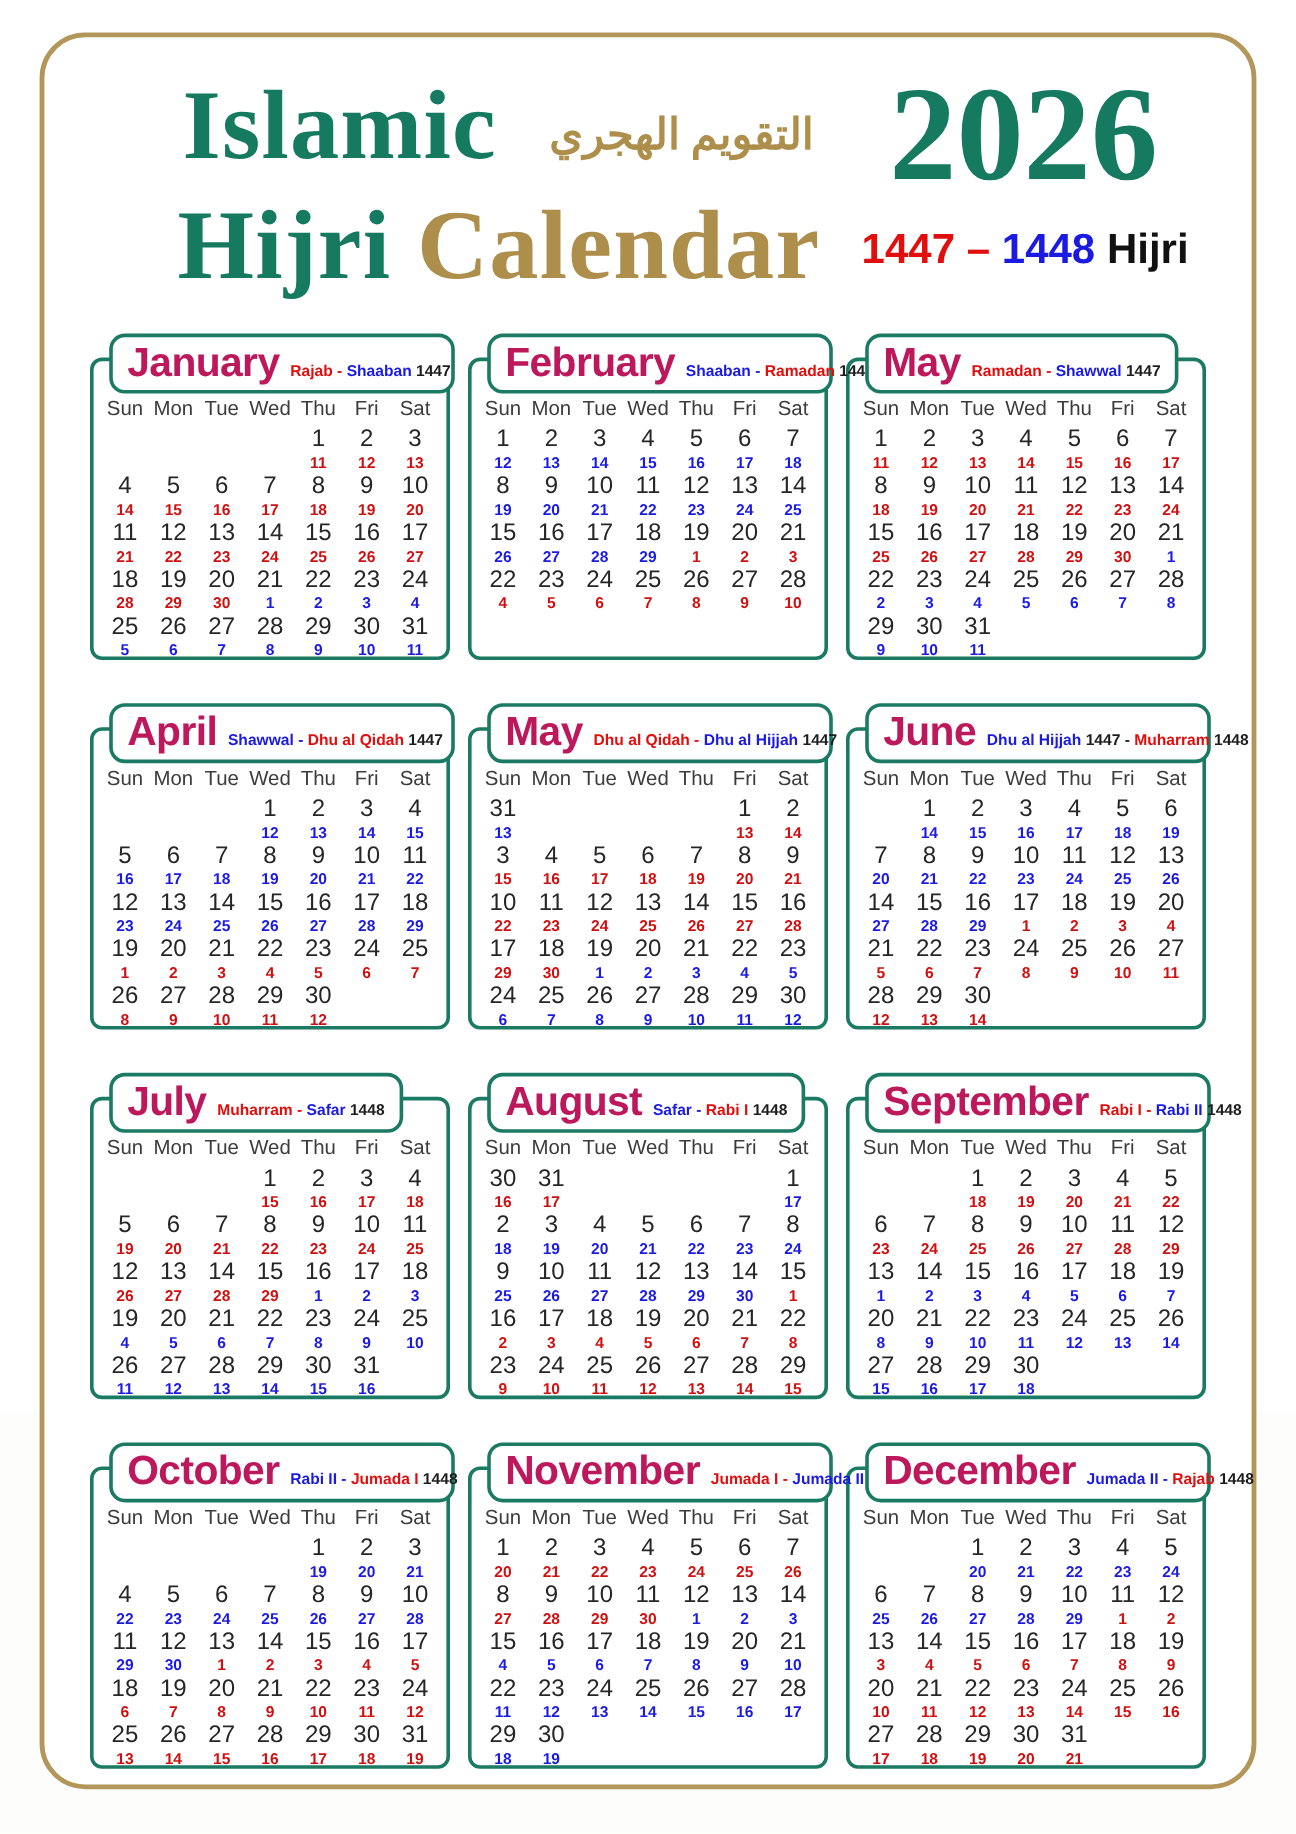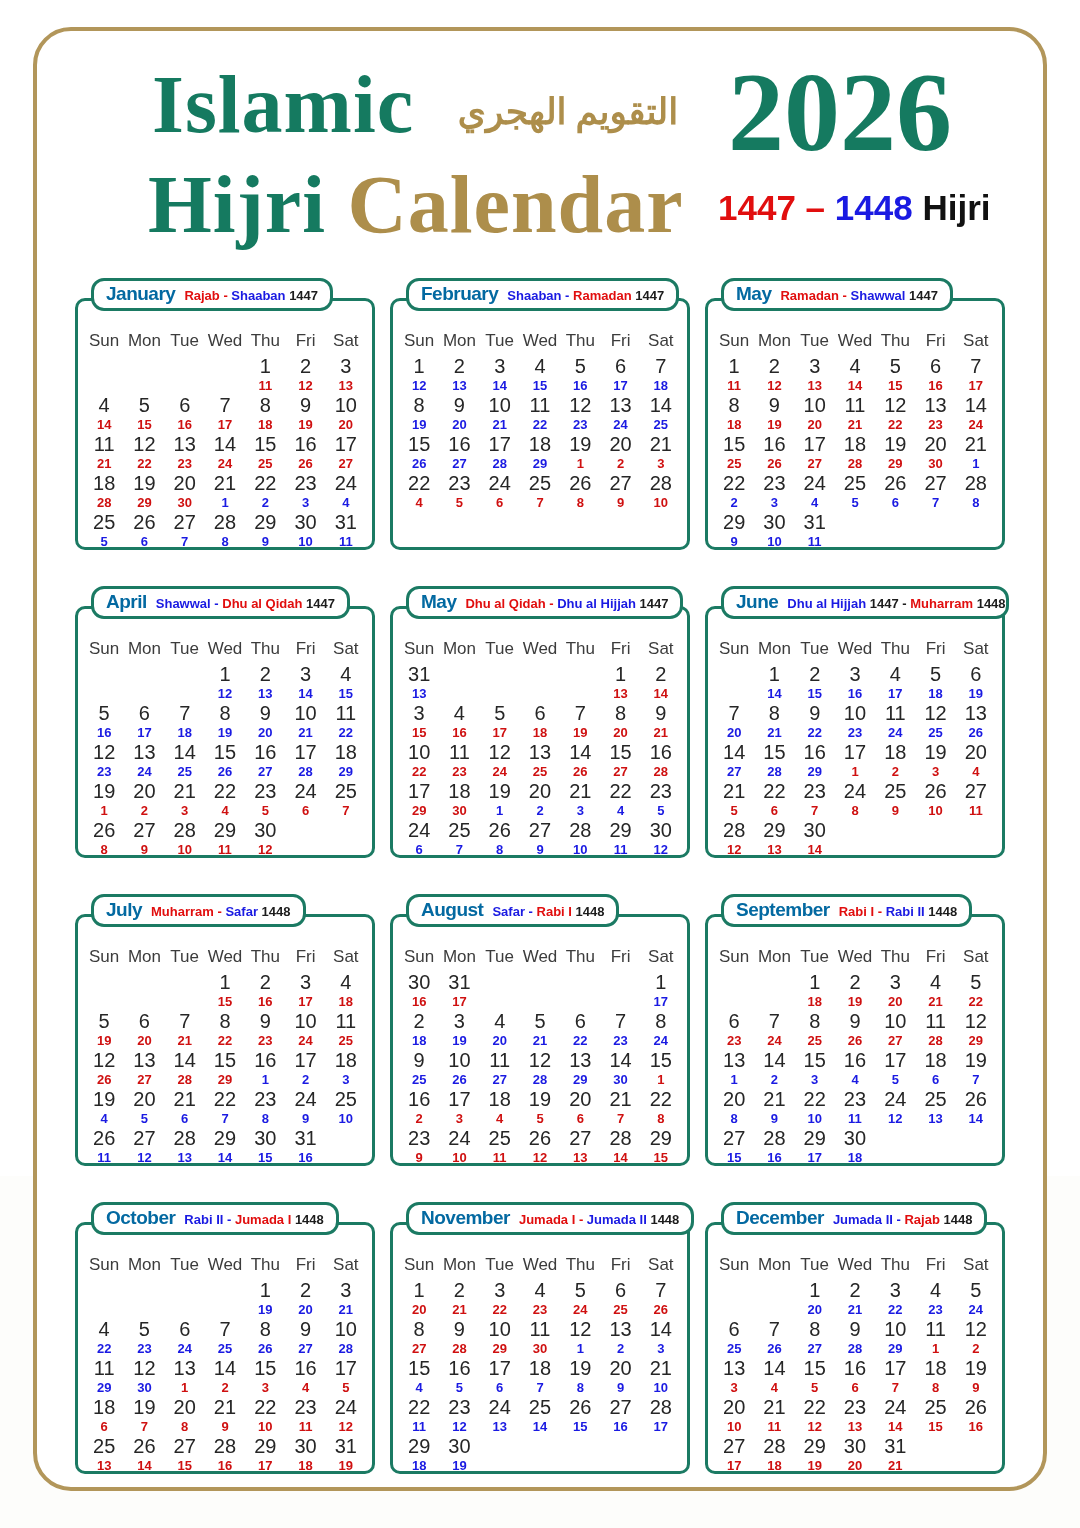--- a/index.html
+++ b/index.html
@@ -15,38 +15,38 @@
   .hdr { position:absolute; left:0; top:0; width:1080px; height:260px; }
   .t-green1 { position:absolute; left:152px; top:58px; font-family:"Liberation Serif", serif;
               font-weight:bold; font-size:82px; color:#157a60; letter-spacing:1px; }
   .t-line2 { position:absolute; left:148px; top:158px; font-family:"Liberation Serif", serif;
              font-weight:bold; font-size:82px; letter-spacing:1px; white-space:nowrap; }
   .t-green2 { color:#157a60; }
   .t-gold { color:#ad8e4b; }
   .arabic { position:absolute; left:408px; top:52px; width:320px; height:130px;
             font-family:Liberation Serif, serif; font-weight:bold; font-size:36px;
             color:#ad8e4b; text-align:center; line-height:120px; }
-  .year { position:absolute; left:728px; top:48px; width:250px; 
+  .year { position:absolute; left:728px; top:48px; width:250px; text-align:center;
           font-family:"Liberation Serif", serif; font-weight:bold; font-size:112px;
           color:#157a60; }
   .hrange { position:absolute; left:718px; top:188px; width:270px; text-align:center;
             font-size:35px; font-weight:bold; white-space:nowrap; }
   .hr-red { color:#e10e0e; } .hr-blue { color:#1a1ae2; } .hr-black { color:#111111; }
 
   
   .months { position:absolute; left:75px; top:278px; display:grid;
             grid-template-columns:repeat(3,300px); grid-auto-rows:272px;
             column-gap:15px; row-gap:36px; }
   .mcard { position:relative; width:300px; height:272px; }
   .mbody { position:absolute; left:0; top:20px; right:0; bottom:0; background:#ffffff;
            border:3px solid #1b7a63; border-radius:10px; padding:30px 6px 0 6px; }
   .mpill { position:absolute; left:16px; top:0; z-index:2; background:#ffffff;
            border:3px solid #1b7a63; border-radius:13px; padding:2px 12px 3px 12px;
            display:flex; align-items:baseline; gap:9px; white-space:nowrap; max-width:288px; }
-  .mname { font-size:19px; font-weight:bold; color:#0369a1; letter-spacing:-0.5px; }
+  .mname { font-size:34px; font-weight:bold; color:#be185d; letter-spacing:-0.5px; }
   .mlabel { font-size:13px; font-weight:bold; }
   .seg-r { color:#e10e0e; } .seg-b { color:#1a1ae2; } .seg-k { color:#1c1c1c; }
 
   .dowrow { display:grid; grid-template-columns:repeat(7,1fr); height:24px; }
   .dow { text-align:center; font-size:17px; color:#3c3c3c; }
   .wkrow { display:grid; grid-template-columns:repeat(7,1fr); height:39px; }
   .cell { text-align:center; line-height:1; }
   .g { font-size:20px; color:#262626; padding-top:1px; }
   .h { font-size:13px; font-weight:bold; padding-top:3px; }
   .h.r { color:#cf1010; } .h.b { color:#1a1ae2; }

